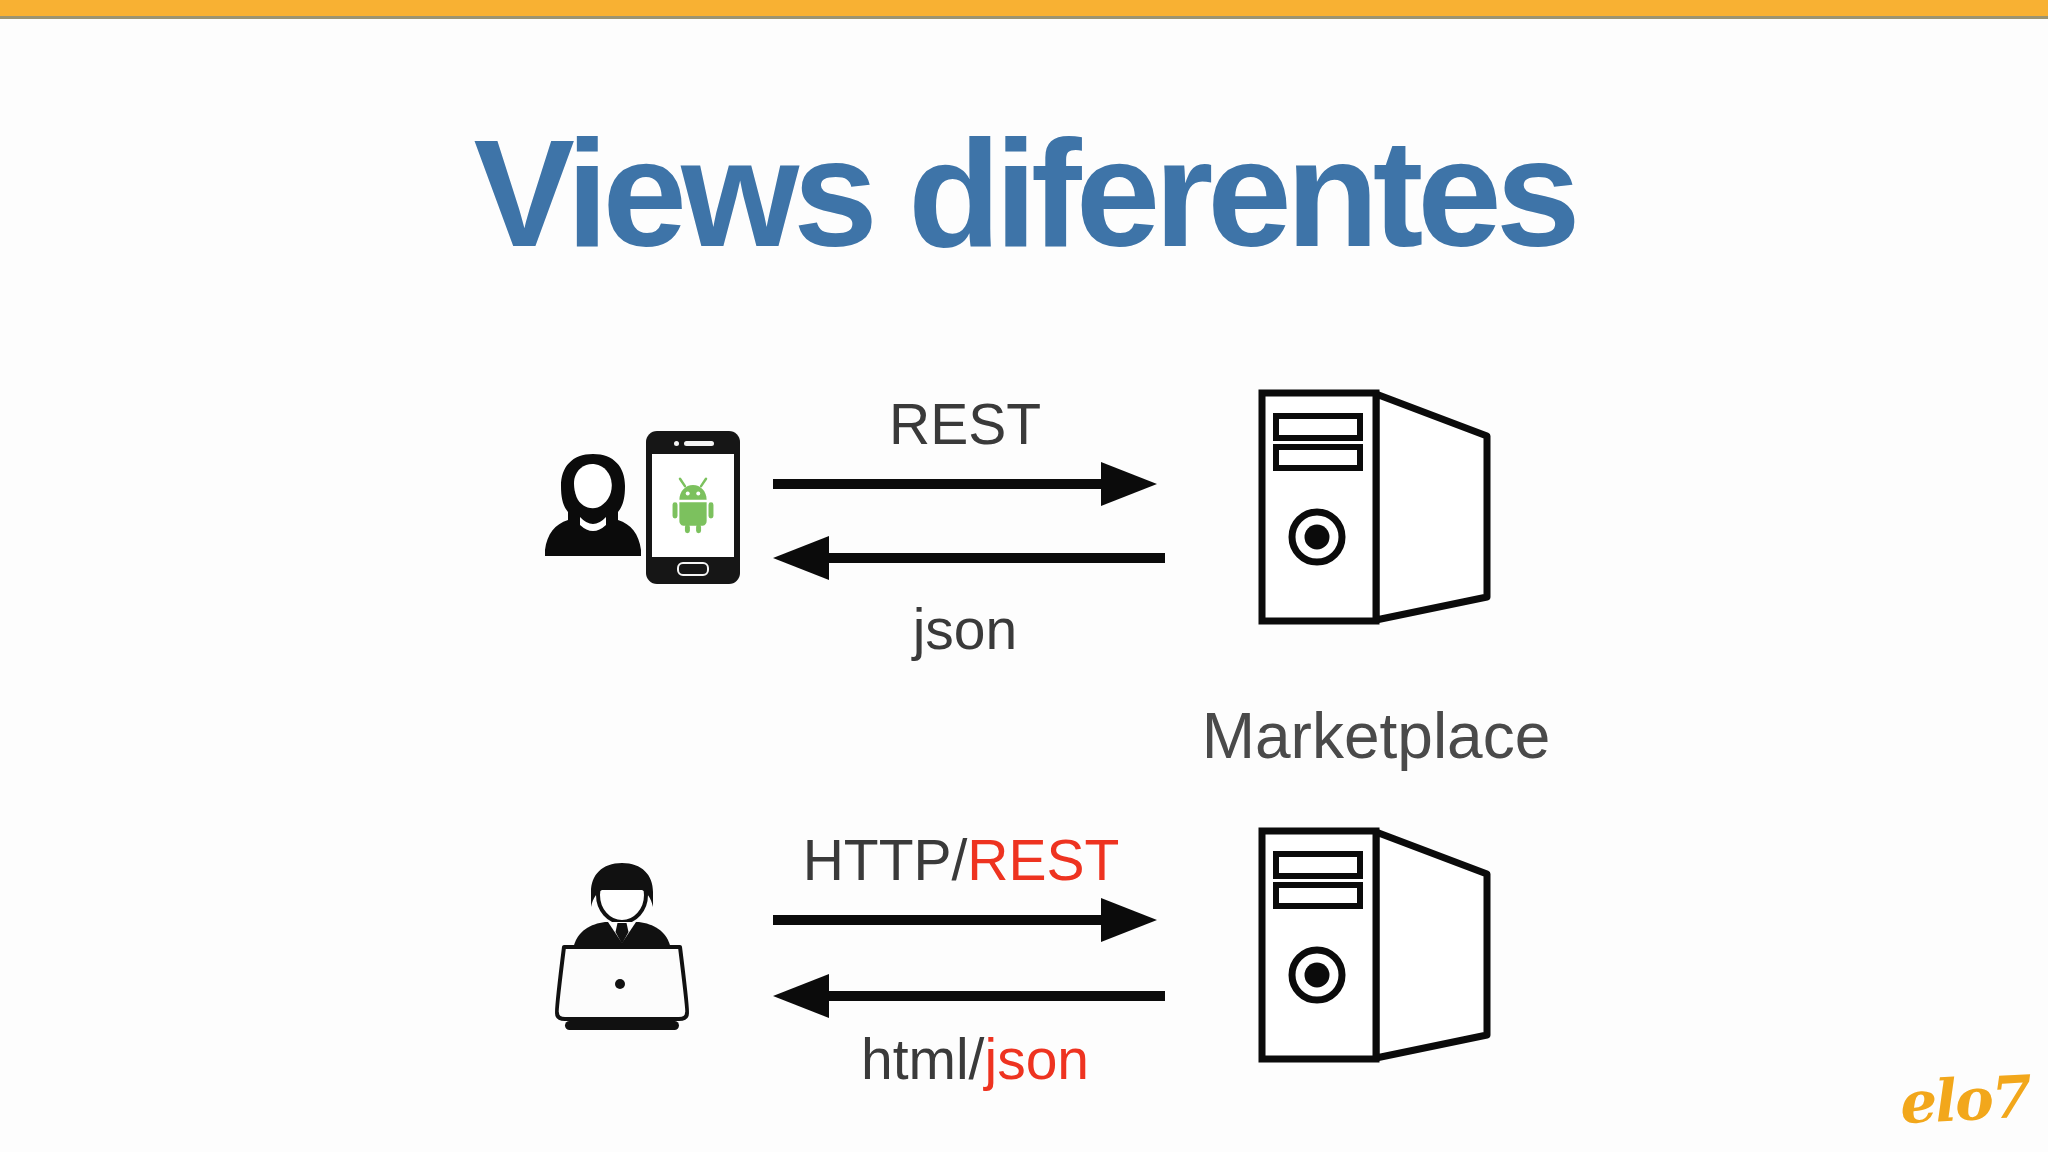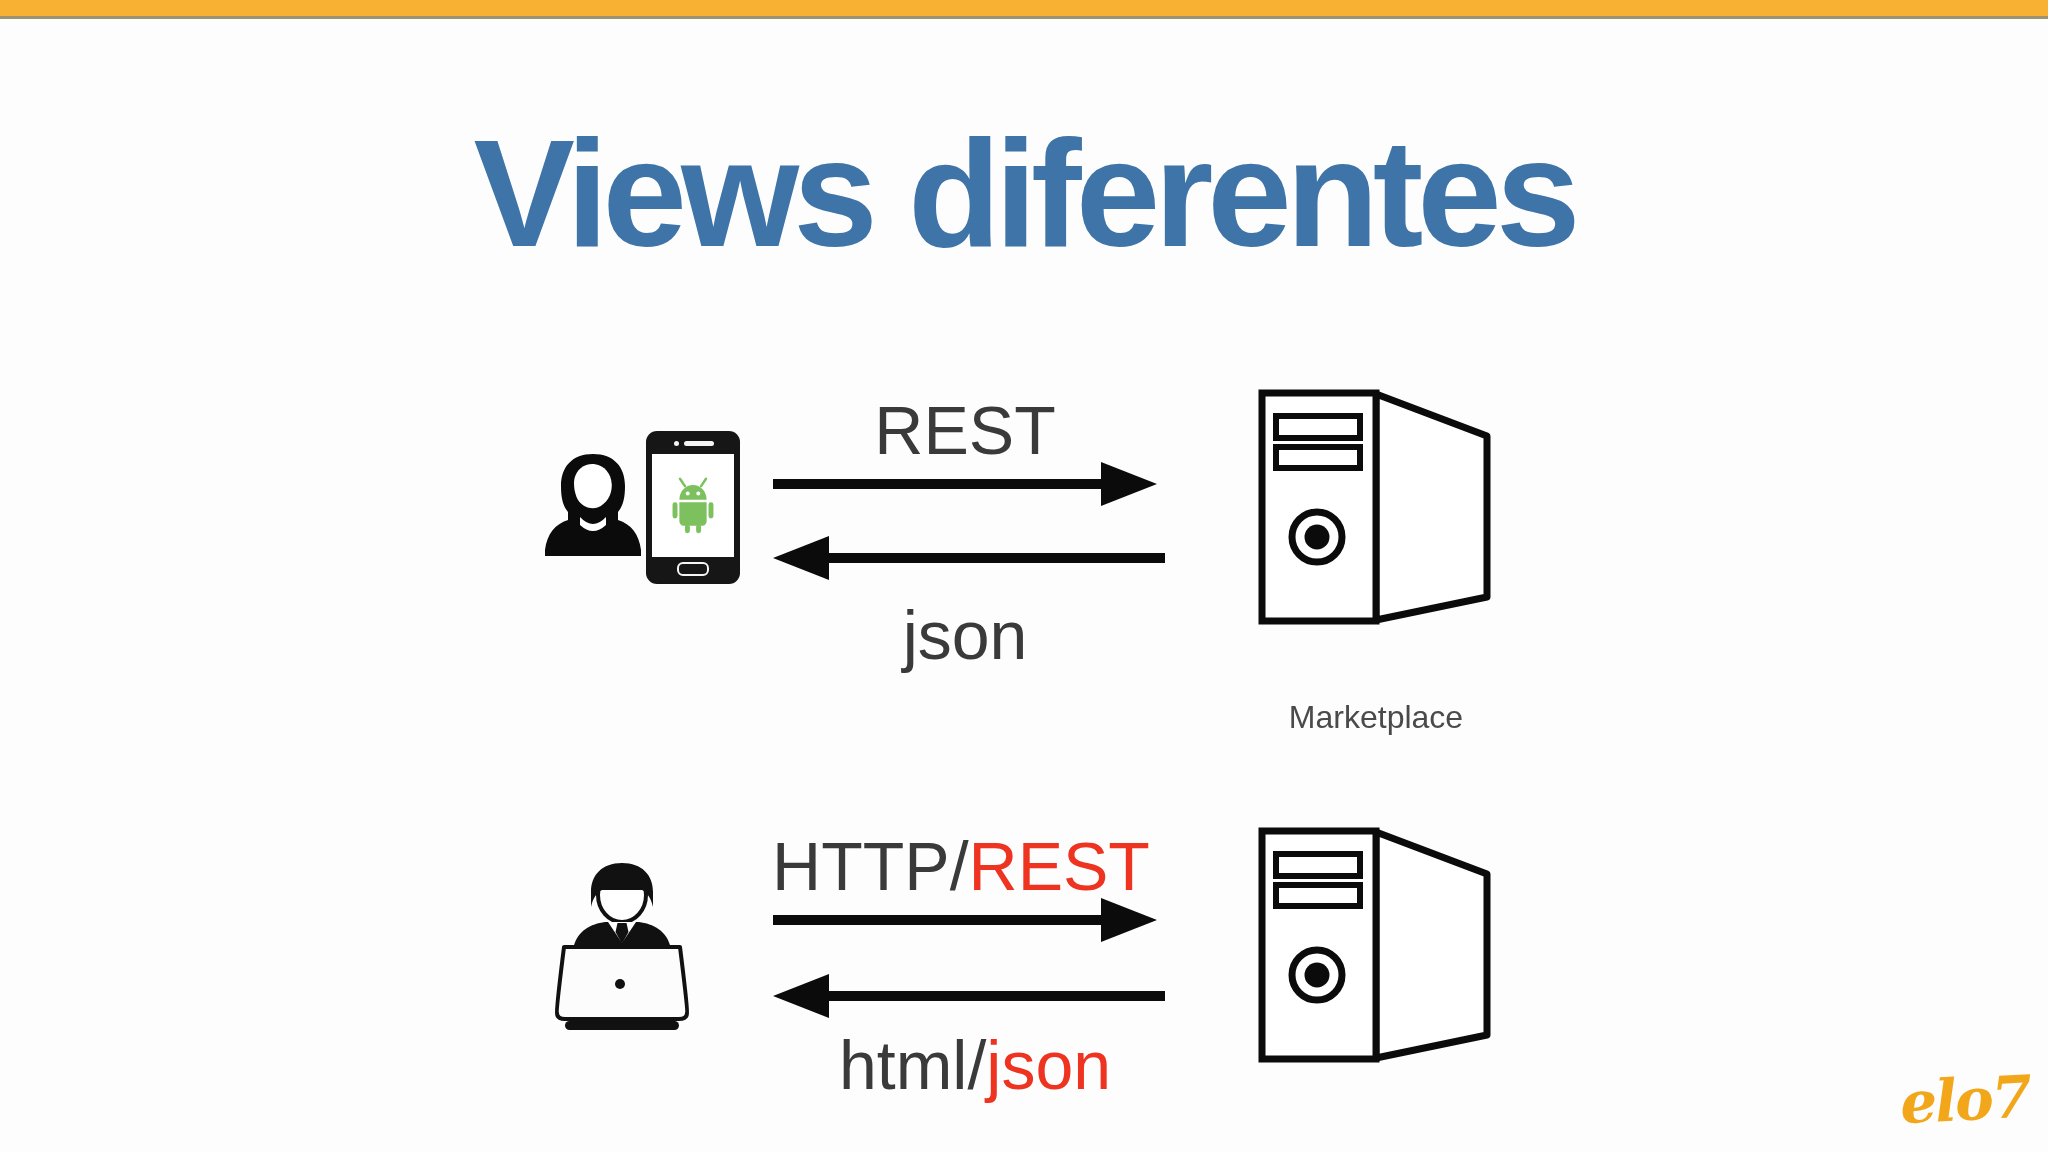--- a/index.html
+++ b/index.html
@@ -20,27 +20,27 @@
     position: absolute; left: 0; top: 66px; width: 2048px;
     text-align: center;
     font-size: 152px; font-weight: bold; letter-spacing: -6px;
     color: #3E74A8; line-height: 1.05;
     white-space: nowrap;
     margin-top: 48px;
   }
   
   .flow-label {
     position: absolute; width: 400px; text-align: center;
-    font-size: 68px; line-height: 1.1; white-space: nowrap;
+    font-size: 57px; line-height: 1.1; white-space: nowrap;
   }
   .gray { color: #3A3A3A; }
   .red  { color: #EE3320; }
   .server-label {
     position: absolute; width: 400px; text-align: center;
-    font-size: 32px; color: #4A4A4A; white-space: nowrap;
+    font-size: 64px; color: #4A4A4A; white-space: nowrap;
   }
   
   .arrow { position: absolute; height: 44px; }
   .arrow .shaft { position: absolute; top: 17px; height: 10px; background: #0B0B0B; }
   .arrow-right .shaft { left: 0; right: 52px; }
   .arrow-right .head {
     position: absolute; right: 0; top: 0; width: 0; height: 0;
     border-top: 22px solid transparent; border-bottom: 22px solid transparent;
     border-left: 56px solid #0B0B0B;
   }

